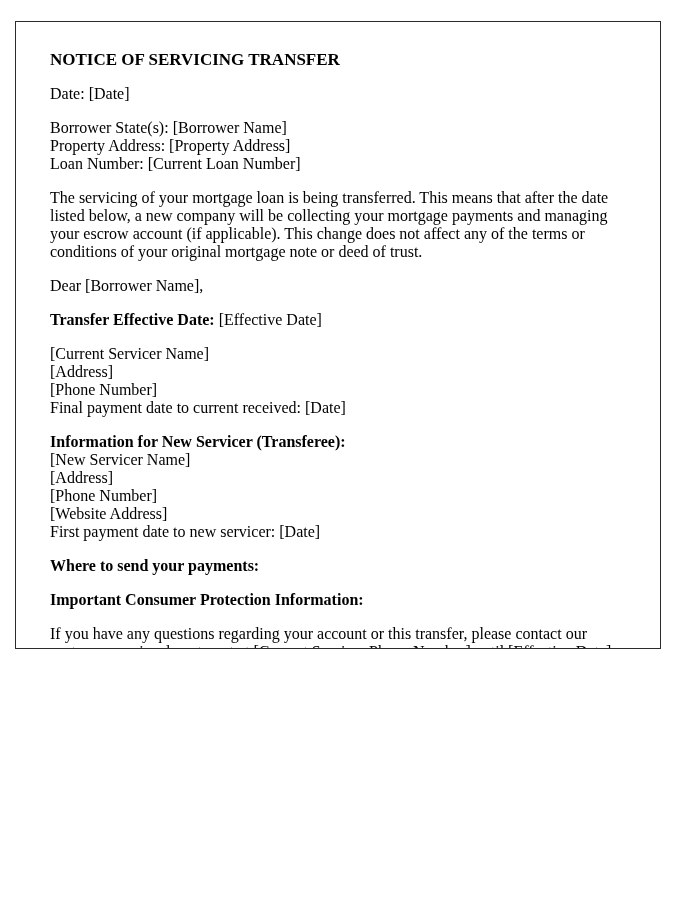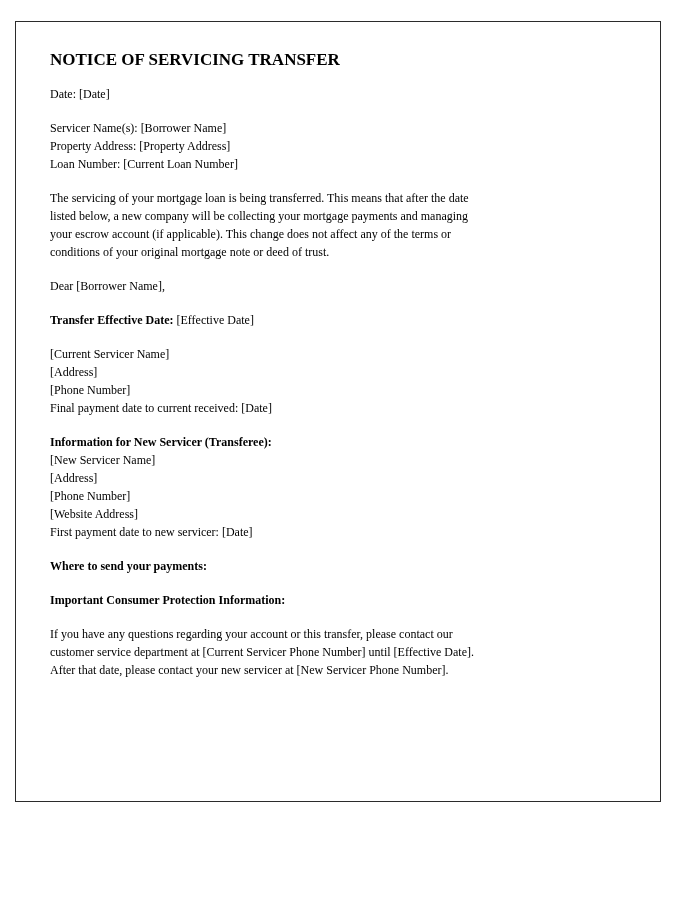--- a/index.html
+++ b/index.html
@@ -12,30 +12,30 @@
     height: 900px;
     position: relative;
     font-family: "Liberation Serif", "DejaVu Serif", serif;
     color: #000000;
   }
   .page {
     position: absolute;
     left: 15px;
     top: 21px;
     width: 646px;
-    height: 781px;
+    height: 628px;
     box-sizing: border-box;
     border: 1px solid #2b2b2b;
     padding: 29px 25px 0 34px;
     background: #ffffff;
     overflow: hidden;
   }
   .block {
     margin: 16px 0 0 0;
-    font-size: 12px;
+    font-size: 16px;
     line-height: 18px;
   }
   .block:first-child {
     margin-top: 0;
   }
   .doc-title {
     font-weight: bold;
     font-size: 17px;
     line-height: 18px;
   }
@@ -50,21 +50,21 @@
 </style>
 </head>
 <body>
 
 <div class="page">
 
   <div class="block doc-title">NOTICE OF SERVICING TRANSFER</div>
 
   <div class="block">Date: [Date]</div>
 
-  <div class="block ml">Servicer Name(s): [Borrower Name]
+  <div class="block ml">Borrower State(s): [Borrower Name]
 Property Address: [Property Address]
 Loan Number: [Current Loan Number]</div>
 
   <div class="block ml">The servicing of your mortgage loan is being transferred. This means that after the date
 listed below, a new company will be collecting your mortgage payments and managing
 your escrow account (if applicable). This change does not affect any of the terms or
 conditions of your original mortgage note or deed of trust.</div>
 
   <div class="block">Dear [Borrower Name],</div>
 

